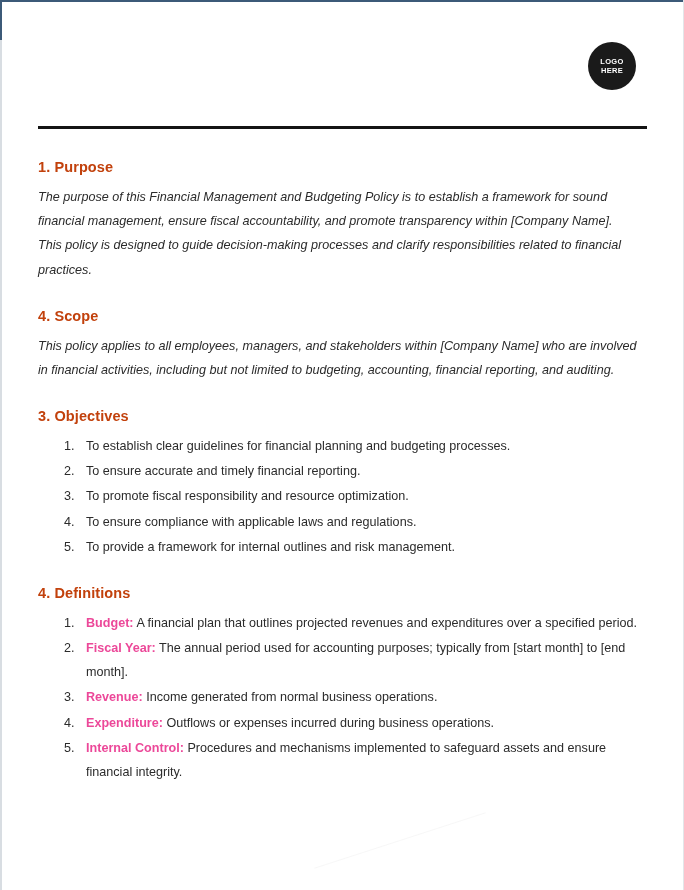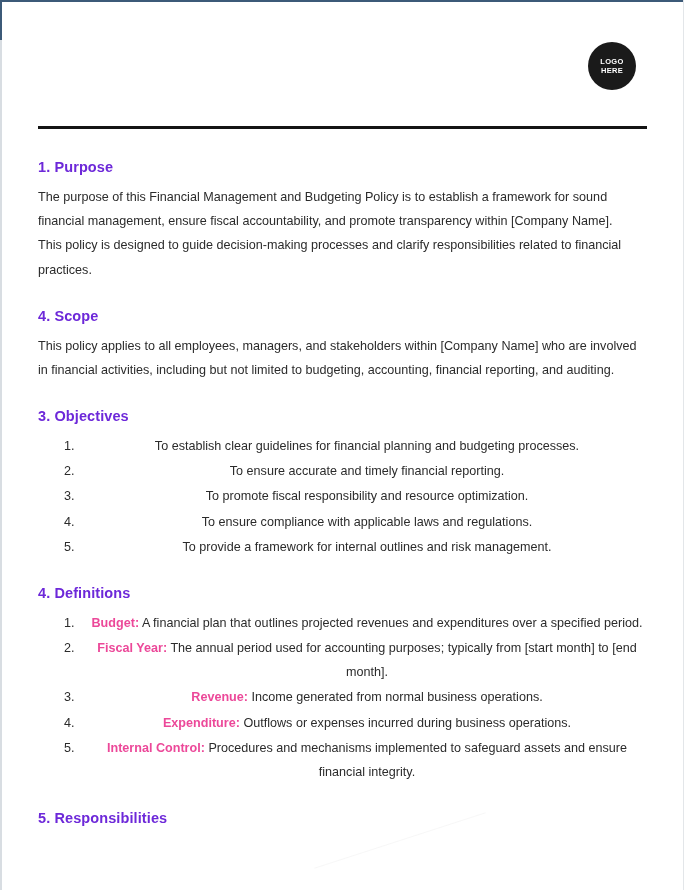--- a/index.html
+++ b/index.html
@@ -95,45 +95,45 @@
   }
   .title-rule {
     margin-top: 14px;
     width: 609px;
     height: 3px;
     background: #141414;
   }
   h2.section-heading {
     font-size: 14.5px;
     font-weight: bold;
-    color: #6d28d9;
+    color: #c2410c;
     margin: 26px 0 10px 0;
     letter-spacing: 0.1px;
   }
   h2.section-heading.first {
     margin-top: 30px;
   }
   p.body-text {
     font-size: 12.6px;
     line-height: 1.92;
     color: #2b2b2b;
     margin: 0;
     max-width: 600px;
+    font-style: italic;
   }
   ol.num-list {
     margin: 4px 0 0 0;
     padding-left: 40px;
     font-size: 12.6px;
     line-height: 1.92;
     color: #2b2b2b;
   }
   ol.num-list li {
     padding-left: 8px;
     margin-bottom: 1px;
-    text-align: center;
   }
   ol.num-list li .term {
     font-weight: bold;
     color: #ec4899;
   }
   .watermark {
     position: absolute;
     left: 280px;
     top: 820px;
     width: 300px;
@@ -189,18 +189,17 @@
 
     <h2 class="section-heading">4. Definitions</h2>
     <ol class="num-list">
       <li><span class="term">Budget:</span><span> A financial plan that outlines projected revenues and expenditures over a specified period.</span></li>
       <li><span class="term">Fiscal Year:</span><span> The annual period used for accounting purposes; typically from [start month] to [end month].</span></li>
       <li><span class="term">Revenue:</span><span> Income generated from normal business operations.</span></li>
       <li><span class="term">Expenditure:</span><span> Outflows or expenses incurred during business operations.</span></li>
       <li><span class="term">Internal Control:</span><span> Procedures and mechanisms implemented to safeguard assets and ensure financial integrity.</span></li>
     </ol>
 
-    <h2 class="section-heading">5. Responsibilities</h2>
 
   </div>
 
   <div class="watermark"></div>
 </div>
 
 </body></html>

